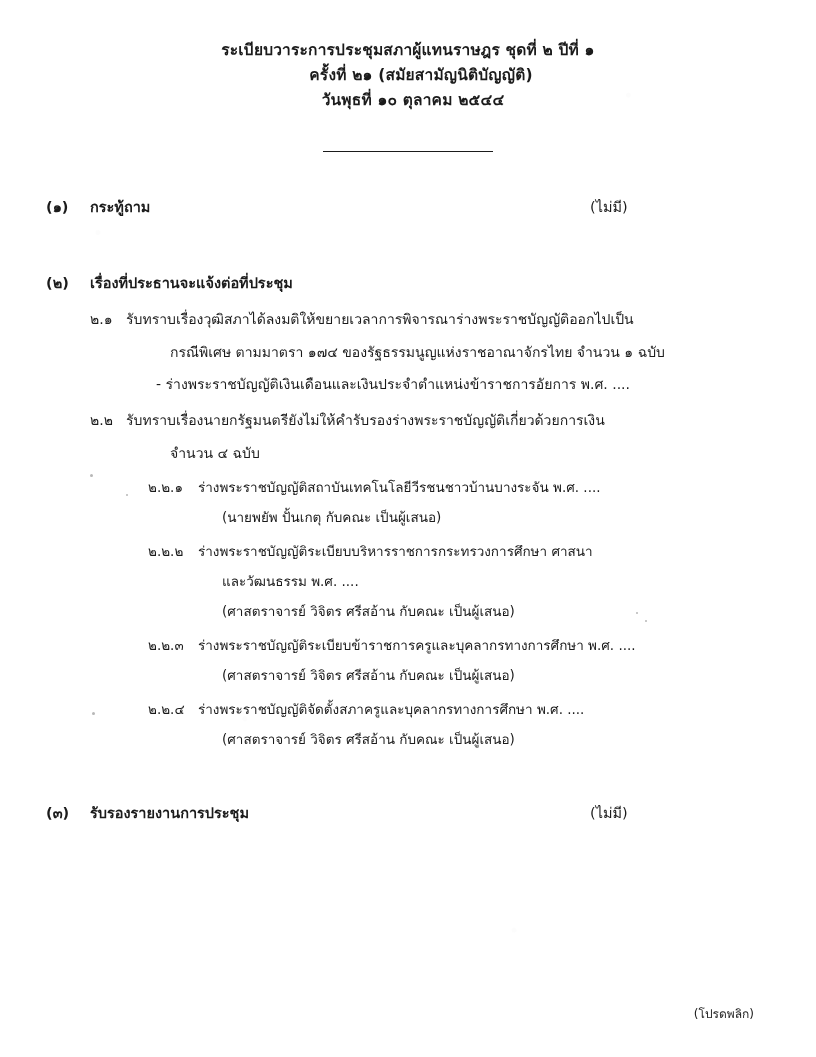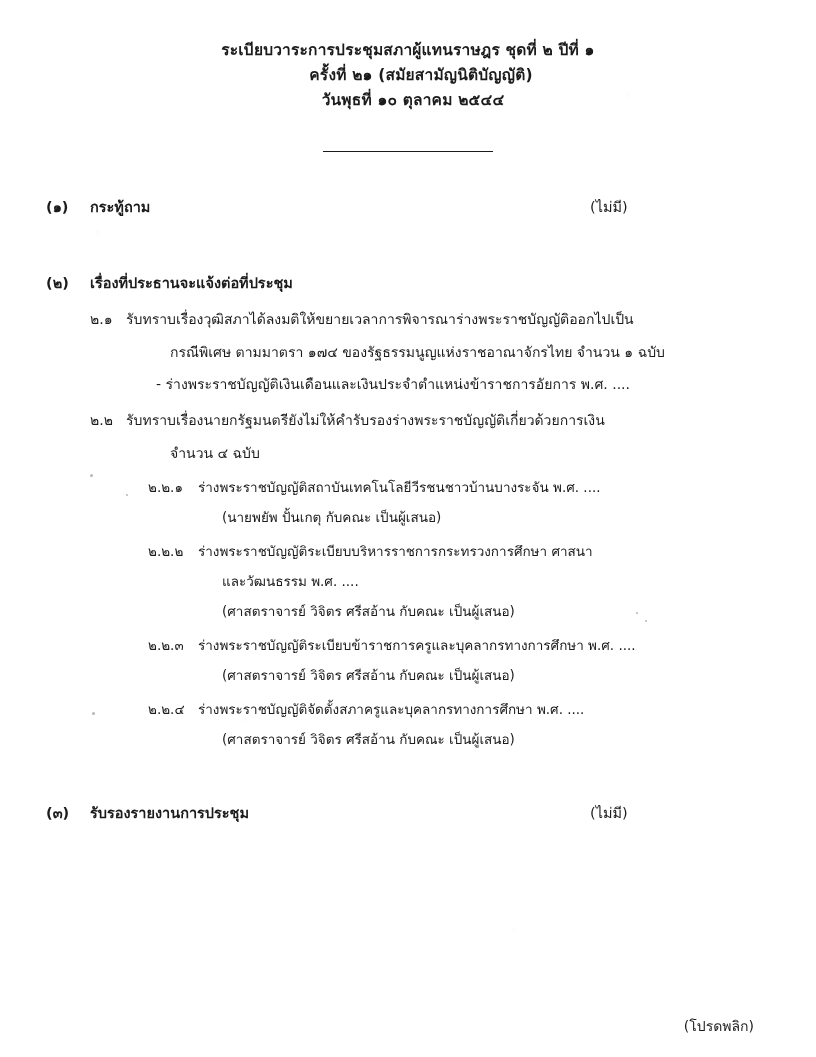--- a/index.html
+++ b/index.html
@@ -130,22 +130,22 @@
   }
   .cont2 {
     padding-left: 176px;
     margin-top: 9px;
     font-size: 13.5px;
   }
 
   .footer {
     position: absolute;
     right: 62px;
-    bottom: 20px;
-    font-size: 14px;
+    bottom: 34px;
+    font-size: 12px;
   }
 
   
   .speck {
     position: absolute;
     background: #6f6f6f;
     border-radius: 50%;
     opacity: .5;
   }
 </style>

